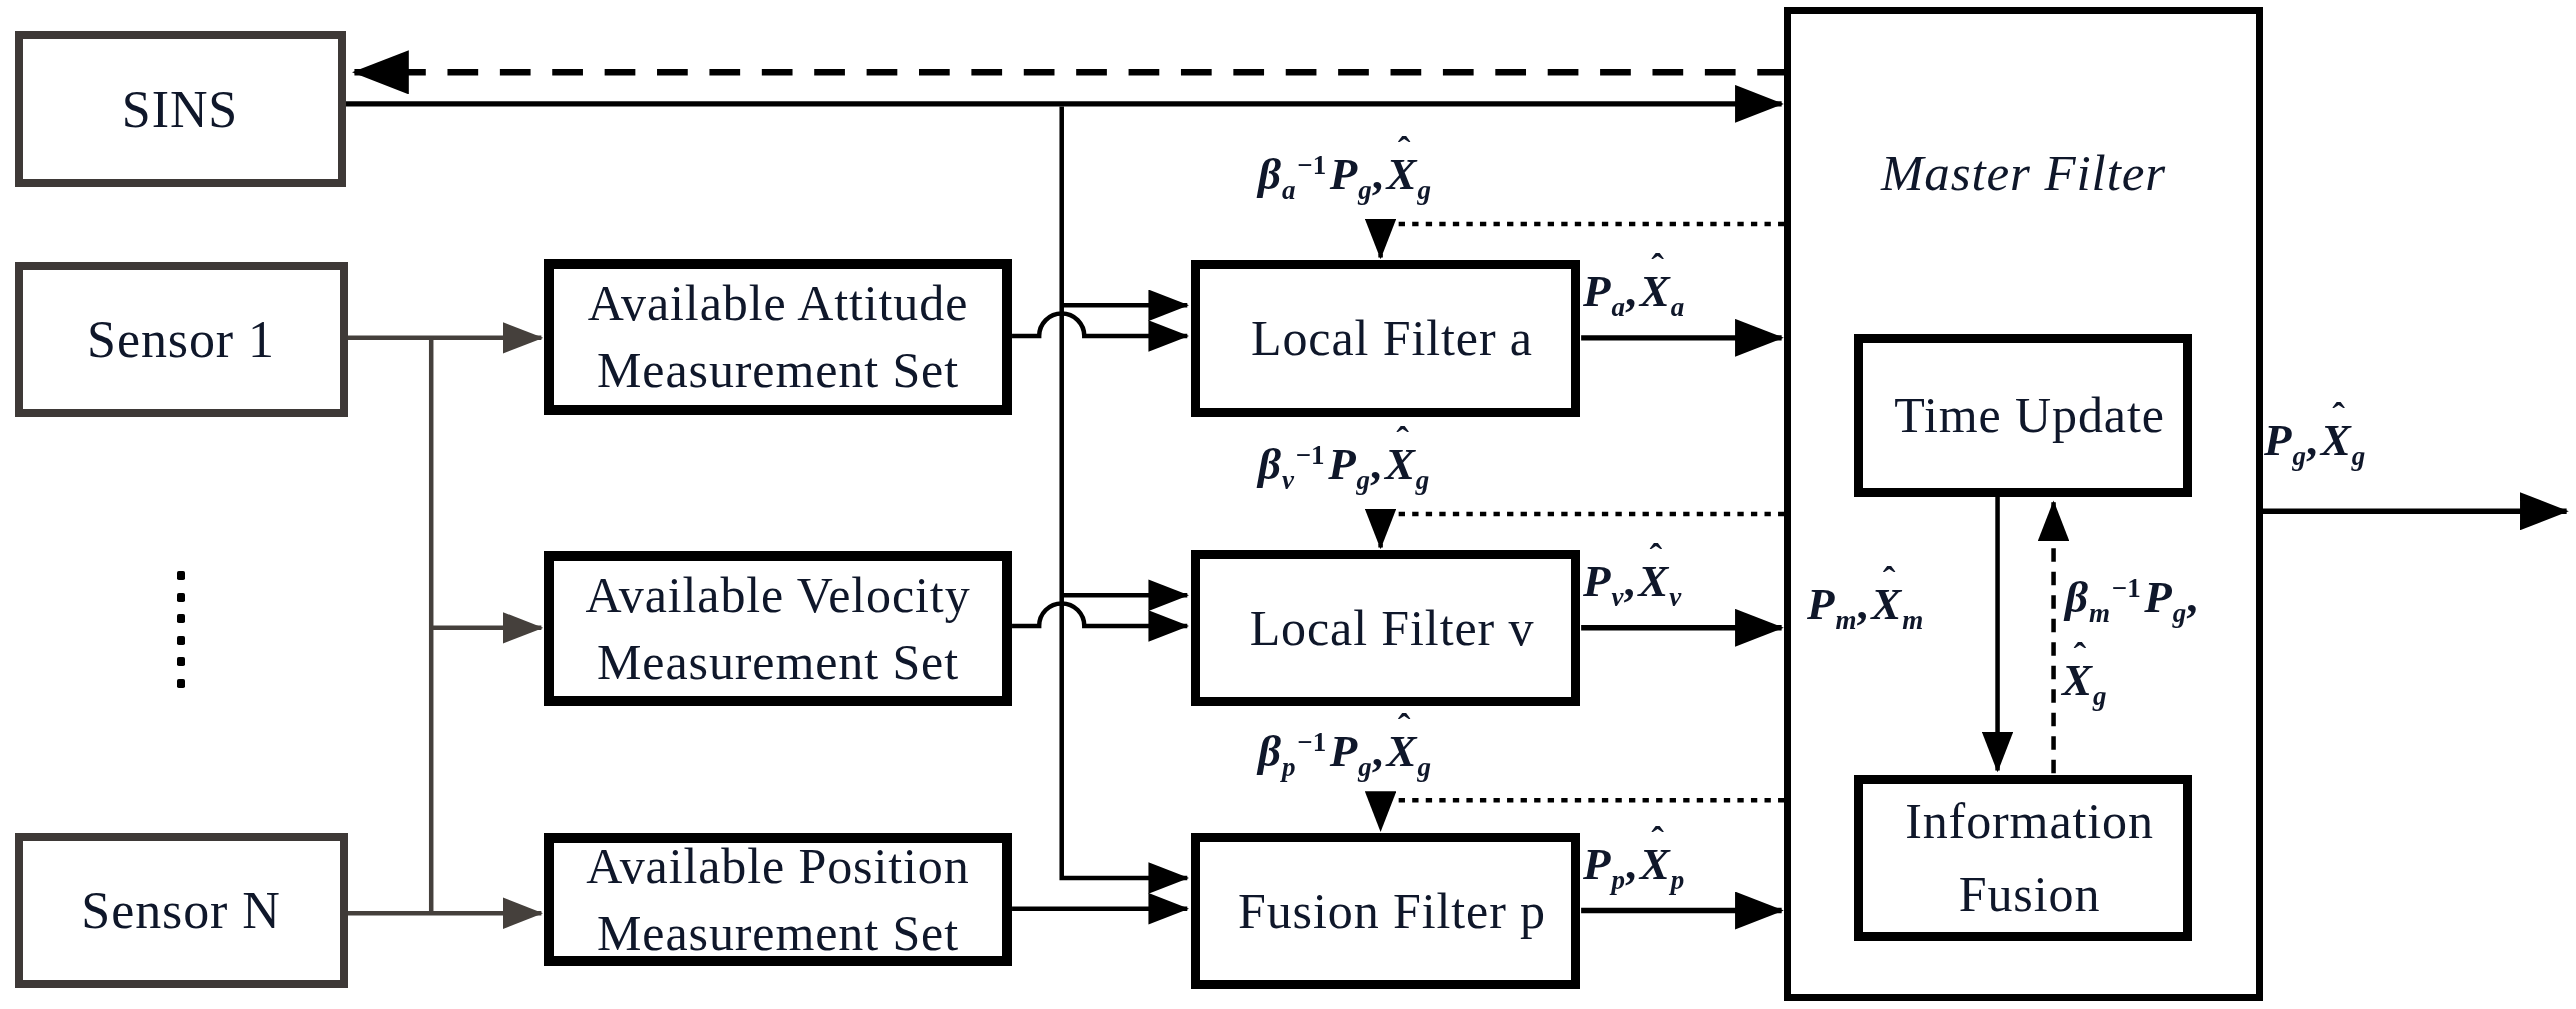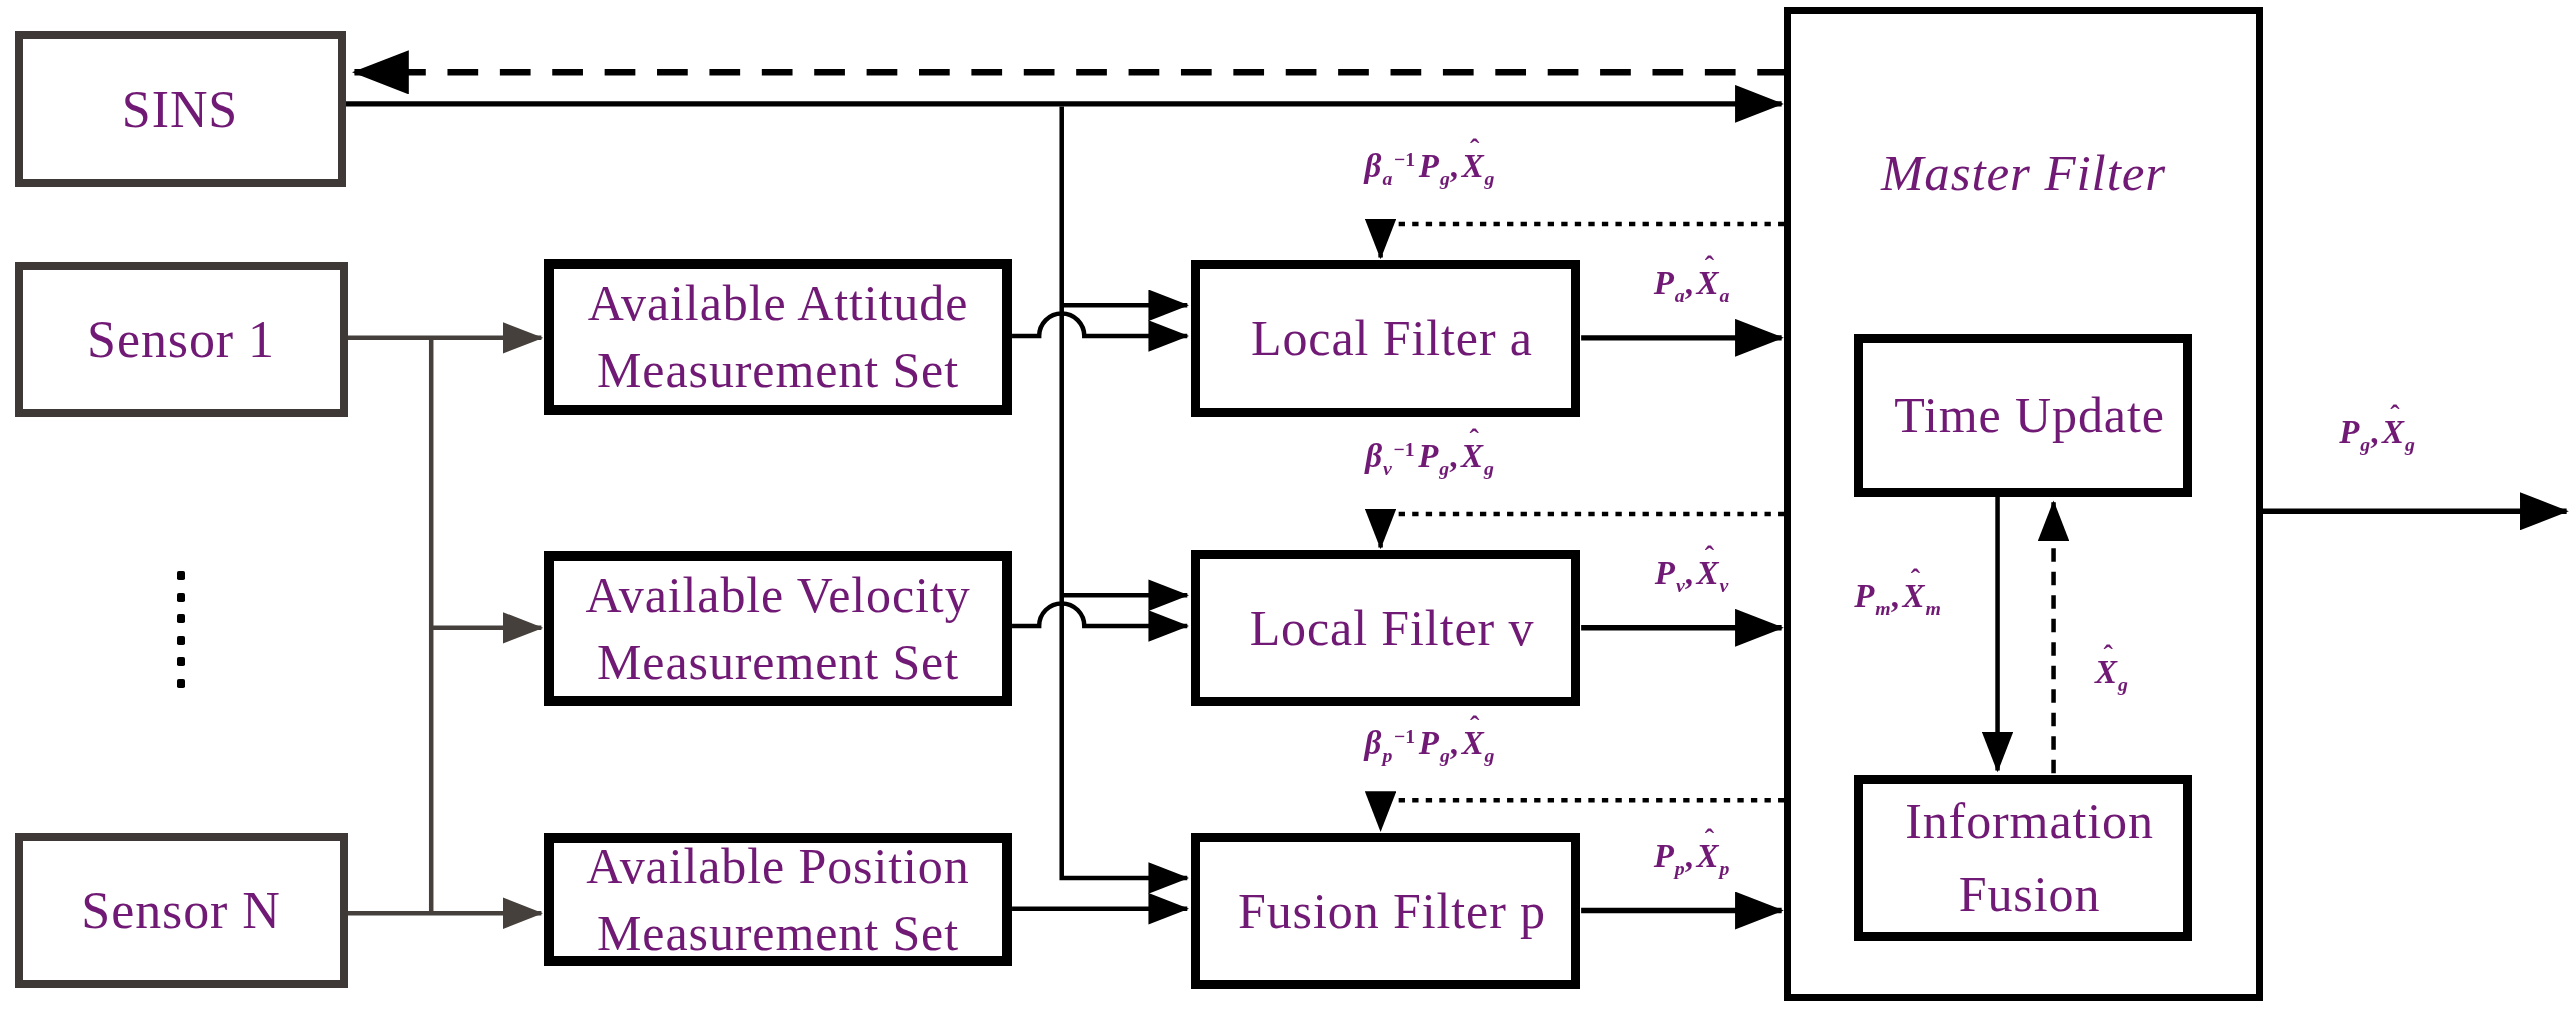--- a/index.html
+++ b/index.html
@@ -1,21 +1,21 @@
 <!DOCTYPE html>
 <html style="font-size:14.5px"><head>
 <meta charset="utf-8">
 <style>
   html,body{margin:0;padding:0;background:#ffffff;}
   #canvas{
     position:relative;
     width:2576px;height:1009px;
     background:#ffffff;
     font-family:"Liberation Serif","DejaVu Serif",serif;
-    color:#701a75;
+    color:#0f172a;
     overflow:hidden;
   }
   #wires{position:absolute;left:0;top:0;width:2576px;height:1009px;}
 
   .box{
     position:absolute;
     box-sizing:border-box;
     background:#ffffff;
     display:flex;
     flex-direction:column;
@@ -27,22 +27,22 @@
     letter-spacing:0.9px;
   }
   .gray-border{border:8.1px solid #3e3937;}
   .black-border-thick{border:10px solid #000;}
   .black-border{border:9px solid #000;padding-left:13px;}
   .master{border:7.2px solid #000;background:transparent;justify-content:flex-start;}
   .master-title{position:absolute;left:0;top:126px;width:100%;text-align:center;font-size:51px;font-style:italic;}
 
   .mathlabel{
     position:absolute;
-    font-size:33px;
-    text-align:center;
+    font-size:45px;
+    text-align:left;
     white-space:nowrap;
   }
   .v,.gv{font-weight:bold;font-style:italic;}
   .tx{font-weight:bold;margin-right:3.6px;}
   .sb{font-size:0.6em;font-weight:bold;font-style:italic;vertical-align:-0.38em;margin-left:0.9px;}
   .sp{font-size:0.6em;font-weight:bold;vertical-align:0.55em;margin-left:1.8px;margin-right:3.6px;}
   .hv{position:relative;display:inline-block;font-weight:bold;font-style:italic;}
   .hat{position:absolute;left:55%;top:-0.52em;transform:translateX(-40%);font-size:0.85em;font-style:normal;}
 
   .vdots{
@@ -160,18 +160,19 @@
 
   <div class="mathlabel" style="left:1258px;top:148px;width:343px;"><span class="gv">β</span><span class="sb">a</span><span class="sp">−1</span><span class="v">P</span><span class="sb">g</span><span class="tx">,</span><span class="hv"><span class="hat">ˆ</span><span>X</span></span><span class="sb">g</span></div>
   <div class="mathlabel" style="left:1258px;top:438px;width:343px;"><span class="gv">β</span><span class="sb">v</span><span class="sp">−1</span><span class="v">P</span><span class="sb">g</span><span class="tx">,</span><span class="hv"><span class="hat">ˆ</span><span>X</span></span><span class="sb">g</span></div>
   <div class="mathlabel" style="left:1258px;top:725px;width:343px;"><span class="gv">β</span><span class="sb">p</span><span class="sp">−1</span><span class="v">P</span><span class="sb">g</span><span class="tx">,</span><span class="hv"><span class="hat">ˆ</span><span>X</span></span><span class="sb">g</span></div>
 
   <div class="mathlabel" style="left:1583px;top:265px;width:217px;"><span class="v">P</span><span class="sb">a</span><span class="tx">,</span><span class="hv"><span class="hat">ˆ</span><span>X</span></span><span class="sb">a</span></div>
   <div class="mathlabel" style="left:1583px;top:555px;width:217px;"><span class="v">P</span><span class="sb">v</span><span class="tx">,</span><span class="hv"><span class="hat">ˆ</span><span>X</span></span><span class="sb">v</span></div>
   <div class="mathlabel" style="left:1583px;top:838px;width:217px;"><span class="v">P</span><span class="sb">p</span><span class="tx">,</span><span class="hv"><span class="hat">ˆ</span><span>X</span></span><span class="sb">p</span></div>
 
   <div class="mathlabel" style="left:1807px;top:578px;width:181px;"><span class="v">P</span><span class="sb">m</span><span class="tx">,</span><span class="hv"><span class="hat">ˆ</span><span>X</span></span><span class="sb">m</span></div>
+  <div class="mathlabel" style="left:2065px;top:571px;width:181px;"><span class="gv">β</span><span class="sb">m</span><span class="sp">−1</span><span class="v">P</span><span class="sb">g</span><span class="tx">,</span></div>
   <div class="mathlabel" style="left:2062px;top:654px;width:99px;"><span class="hv"><span class="hat">ˆ</span><span>X</span></span><span class="sb">g</span></div>
 
   <div class="mathlabel" style="left:2264px;top:414px;width:226px;"><span class="v">P</span><span class="sb">g</span><span class="tx">,</span><span class="hv"><span class="hat">ˆ</span><span>X</span></span><span class="sb">g</span></div>
 
 </div>
 
 
 </body></html>

